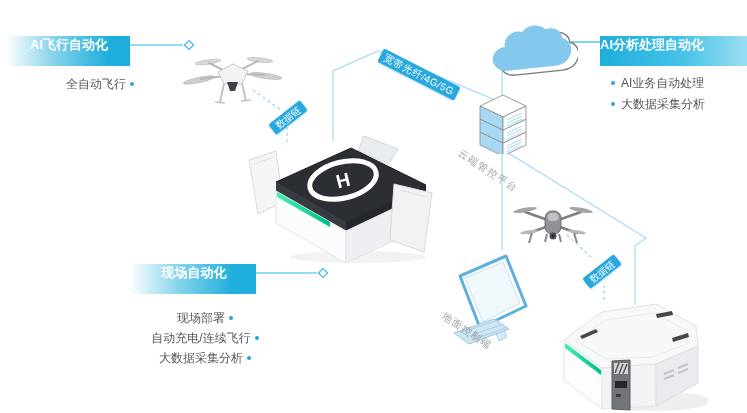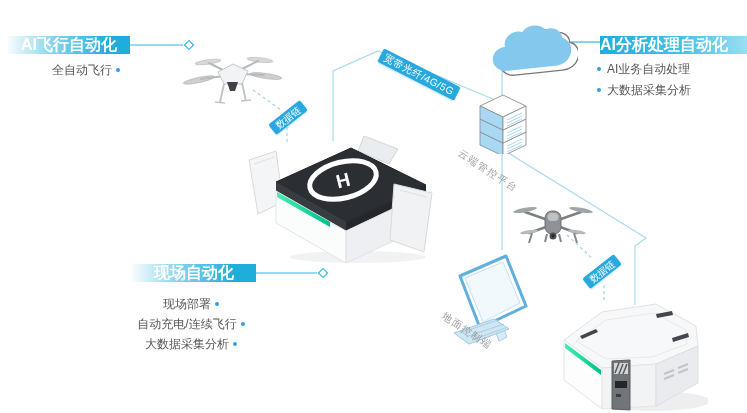--- a/index.html
+++ b/index.html
@@ -1,28 +1,28 @@
 <!DOCTYPE html>
 <html><head>
 <meta charset="utf-8">
 <style>
   html,body{margin:0;padding:0;background:#fff;}
   .stage{position:relative;width:747px;height:413px;background:#FFFFFF;overflow:hidden;
          font-family:"Liberation Sans","DejaVu Sans",sans-serif;}
   .layer{position:absolute;}
   
-  .tag{position:absolute;height:18px;line-height:18px;font-size:16px;font-weight:bold;color:#fff;white-space:nowrap;}
+  .tag{position:absolute;height:30px;line-height:18px;font-size:13px;font-weight:bold;color:#fff;white-space:nowrap;}
   .tag-flight{left:8px;top:36px;width:122px;text-align:center;
     background:linear-gradient(90deg,rgba(31,174,219,0.03) 0%,rgba(31,174,219,0.55) 38%,#1FAEDB 82%);}
   .tag-field{left:132px;top:264px;width:124px;text-align:center;
     background:linear-gradient(90deg,rgba(31,174,219,0.03) 0%,rgba(31,174,219,0.55) 38%,#1FAEDB 82%);font-family:Liberation Serif, serif;}
   .tag-analysis{left:600px;top:36px;width:147px;text-align:left;box-sizing:border-box;
     background:linear-gradient(90deg,#1FAEDB 0%,#45C1E6 55%,#9ADEF2 100%);}
   
-  .list{position:absolute;list-style:none;margin:0;padding:0;font-size:12px;color:#55575A;}
+  .list{position:absolute;list-style:none;margin:14px;padding:0;font-size:12px;color:#55575A;}
   .list li{height:20px;line-height:20px;white-space:nowrap;}
   .list-flight{left:0;top:60px;width:120px;text-align:right;}
   .list-analysis{left:597px;top:59px;}
   .list-analysis li{height:21px;line-height:21px;}
   .list-field{left:128px;top:294px;width:126px;text-align:center;}
   .dot{display:inline-block;width:4px;height:4px;border-radius:50%;background:#2E9FE6;}
   .dot-after{margin-left:4px;vertical-align:2px;}
   .dot-before{margin-right:6px;vertical-align:2px;}
   
   .chip{position:absolute;background:#29A8E0;color:#fff;text-align:center;border-radius:2px;white-space:nowrap;

